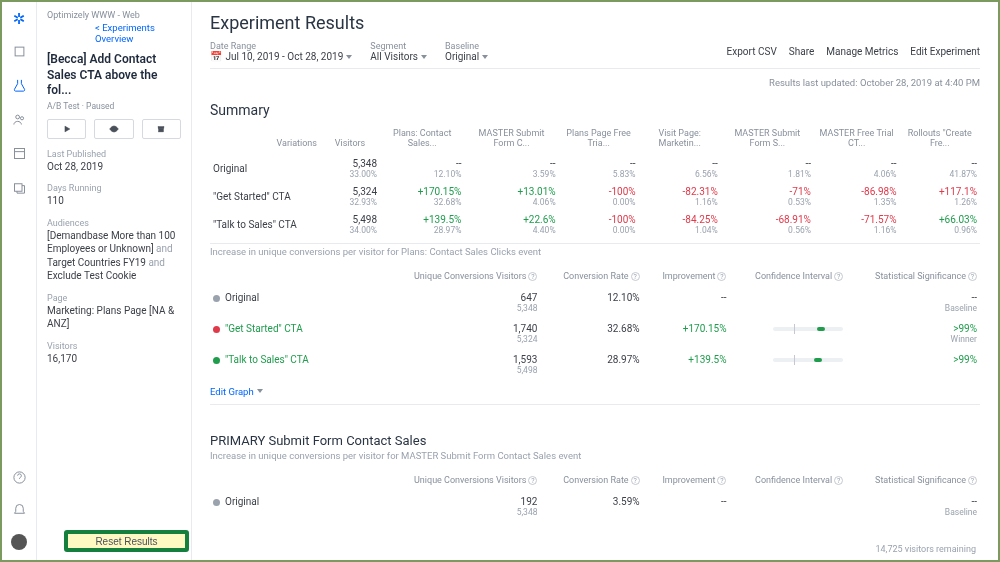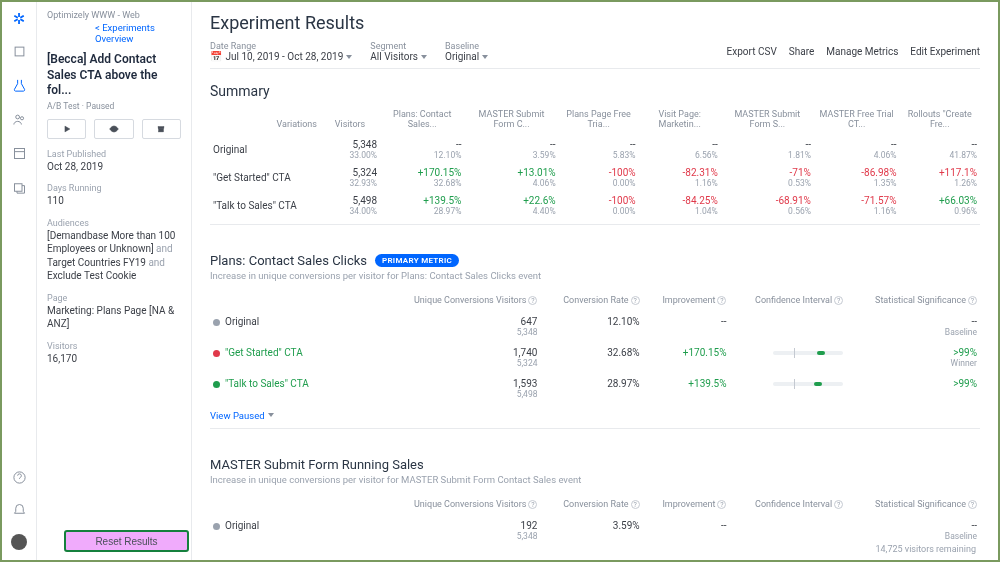--- a/index.html
+++ b/index.html
@@ -15,21 +15,21 @@
 .side-panel .bc { font-size: 9px; color: #88909c; }
 .side-panel .back { color: #0066ff; font-size: 9.5px; margin-top: 2px; margin-left: 48px; }
 .side-panel .title { font-size: 12px; font-weight: 600; color: #1f2a3d; margin-top: 8px; line-height: 1.3; }
 .side-panel .status-row { font-size: 8.5px; color: #88909c; margin-top: 2px; }
 .ctrl-row { display: flex; gap: 8px; margin: 8px 0; }
 .ctrl-box { border: 1px solid #d6dae0; border-radius: 2px; flex: 1; height: 20px; display: flex; align-items: center; justify-content: center; }
 .ctrl-box svg { width: 10px; height: 10px; stroke: #4a5059; fill: #4a5059; }
 .meta-label { font-size: 9px; color: #9aa2ae; margin-top: 10px; }
 .meta-value { font-size: 10px; color: #3b3f47; margin-top: 1px; line-height: 1.35; }
 .meta-value .and { color: #9aa2ae; }
-.reset-btn { position: absolute; bottom: 8px; left: 62px; width: 125px; border: 2px solid #15803d; border-radius: 3px; background: #f0abfc; font-size: 10px; color: #4a5059; height: 22px; }
+.reset-btn { position: absolute; bottom: 8px; left: 62px; width: 125px; border: 4px solid #15803d; border-radius: 3px; background: #fef9c3; font-size: 10px; color: #4a5059; height: 22px; }
 .main { flex: 1; overflow-y: auto; padding: 10px 18px 40px 18px; }
 .main::-webkit-scrollbar { width: 8px; }
 .main::-webkit-scrollbar-thumb { background: #ccd0d6; border-radius: 4px; }
 .h1 { font-size: 18px; font-weight: 400; color: #2a3544; }
 .toolbar { display: flex; align-items: center; gap: 18px; margin-top: 8px; border-bottom: 1px solid #e8eaed; padding-bottom: 6px; }
 .tool-group { display: flex; flex-direction: column; font-size: 9px; color: #88909c; }
 .tool-group .val { color: #3b3f47; font-size: 10px; display: flex; align-items: center; gap: 3px; }
 .chev { display: inline-block; width: 0; height: 0; border-left: 3px solid transparent; border-right: 3px solid transparent; border-top: 4px solid #88909c; }
 .toolbar-right { margin-left: auto; display: flex; gap: 12px; font-size: 10px; color: #3b3f47; text-align: right; }
 .updated { text-align: right; font-size: 9.5px; color: #88909c; margin-top: 8px; }
@@ -165,20 +165,21 @@
           </span>
       </div>
       <div class="toolbar-right">
         <span>Export CSV</span>
         <span>Share</span>
         <span>Manage Metrics</span>
         <span>Edit Experiment</span>
       </div>
     </div>
 
+    <div class="updated">Results last updated: October 28, 2019 at 4:40 PM</div>
 
     <div class="section-title">Summary</div>
     <table class="summary-tbl">
       <thead>
           <tr id="sum-head">
             <th style="width: 110px;">Variations</th>
             <th style="width: 60px;">Visitors</th>
             <th>Plans: Contact Sales...</th>
             <th>MASTER Submit Form C...</th>
             <th>Plans Page Free Tria...</th>
@@ -220,24 +221,20 @@
             <td><span class="neg">-84.25%</span><div class="sub">1.04%</div></td>
             <td><span class="neg">-68.91%</span><div class="sub">0.56%</div></td>
             <td><span class="neg">-71.57%</span><div class="sub">1.16%</div></td>
             <td><span class="pos">+66.03%</span><div class="sub">0.96%</div></td>
           </tr>
         </tbody>
     </table>
     <hr class="hr">
 
     
-    <div class="metric-header">
-      <span class="name">Plans: Contact Sales Clicks</span>
-      <span class="badge">PRIMARY METRIC</span>
-    </div>
     <div class="metric-sub">Increase in unique conversions per visitor for Plans: Contact Sales Clicks event</div>
     <table class="metric-tbl">
       <thead>
           <tr id="m1-head">
             <th style="width: 170px;"></th>
             <th>Unique Conversions Visitors<span class="info-ic">?</span></th>
             <th>Conversion Rate<span class="info-ic">?</span></th>
             <th>Improvement<span class="info-ic">?</span></th>
             <th>Confidence Interval<span class="info-ic">?</span></th>
             <th>Statistical Significance<span class="info-ic">?</span></th>
@@ -264,28 +261,28 @@
             <td><span class="dot green"></span><span class="var-green">"Talk to Sales" CTA</span></td>
             <td>1,593<div class="sub">5,498</div></td>
             <td>28.97%</td>
             <td><span class="pos">+139.5%</span></td>
             <td><span class="ci-bar"><span class="ci-tick" style="left:30%"></span><span class="ci-seg" style="left:58%;width:12%;background:#1f9d4d"></span></span></td>
             <td><span class="pos">&gt;99%</span></td>
           </tr>
         </tbody>
     </table>
     <div class="view-graph">
-        <span>View Paused</span> 
+        <span>Edit Graph</span> 
         <span class="chev"></span>
       </div>
     <hr class="hr">
 
     
     <div class="metric-header">
-      <span class="name">MASTER Submit Form Running Sales</span>
+      <span class="name">PRIMARY Submit Form Contact Sales</span>
     </div>
     <div class="metric-sub">Increase in unique conversions per visitor for MASTER Submit Form Contact Sales event</div>
     <table class="metric-tbl">
       <thead>
           <tr id="m2-head">
             <th style="width: 170px;"></th>
             <th>Unique Conversions Visitors<span class="info-ic">?</span></th>
             <th>Conversion Rate<span class="info-ic">?</span></th>
             <th>Improvement<span class="info-ic">?</span></th>
             <th>Confidence Interval<span class="info-ic">?</span></th>

